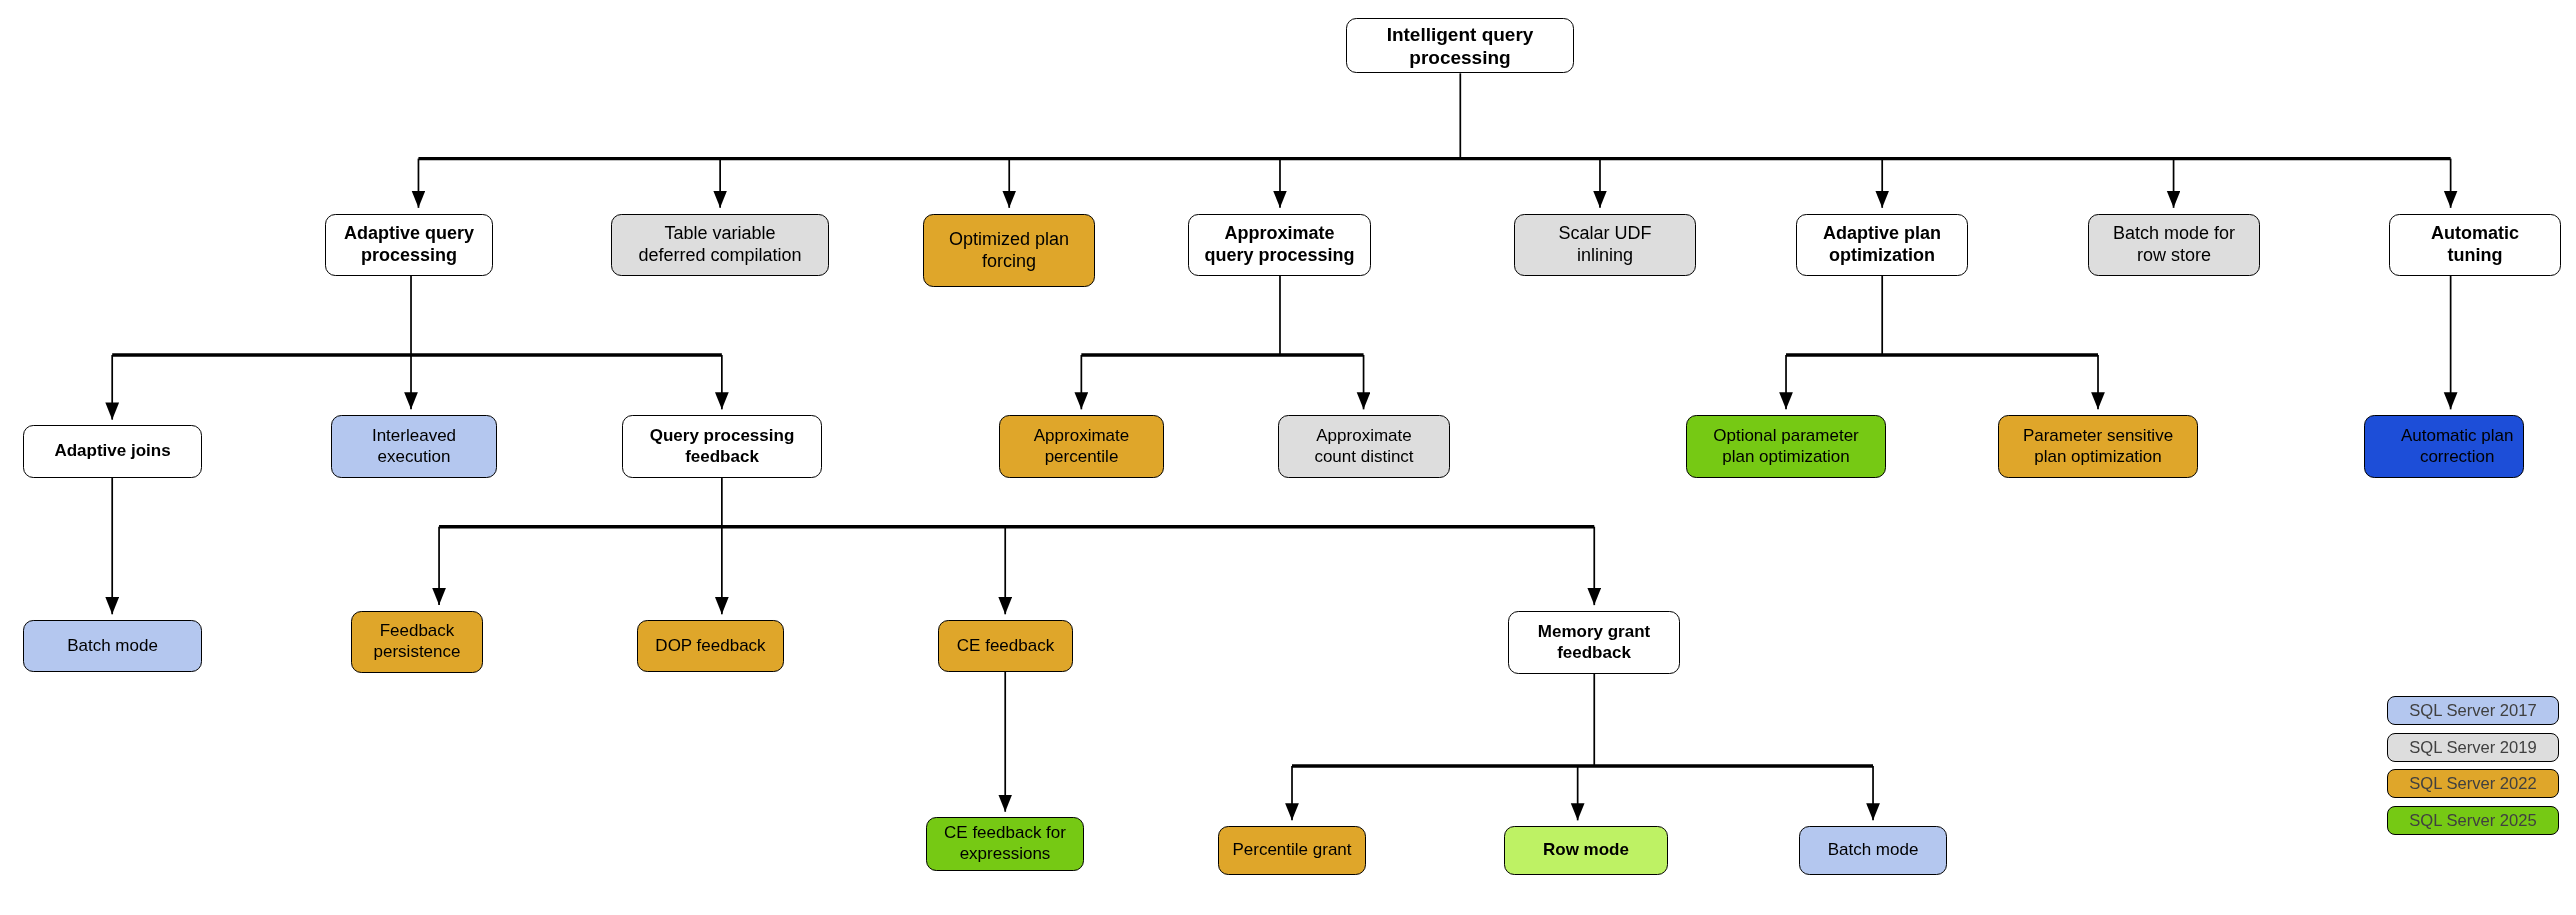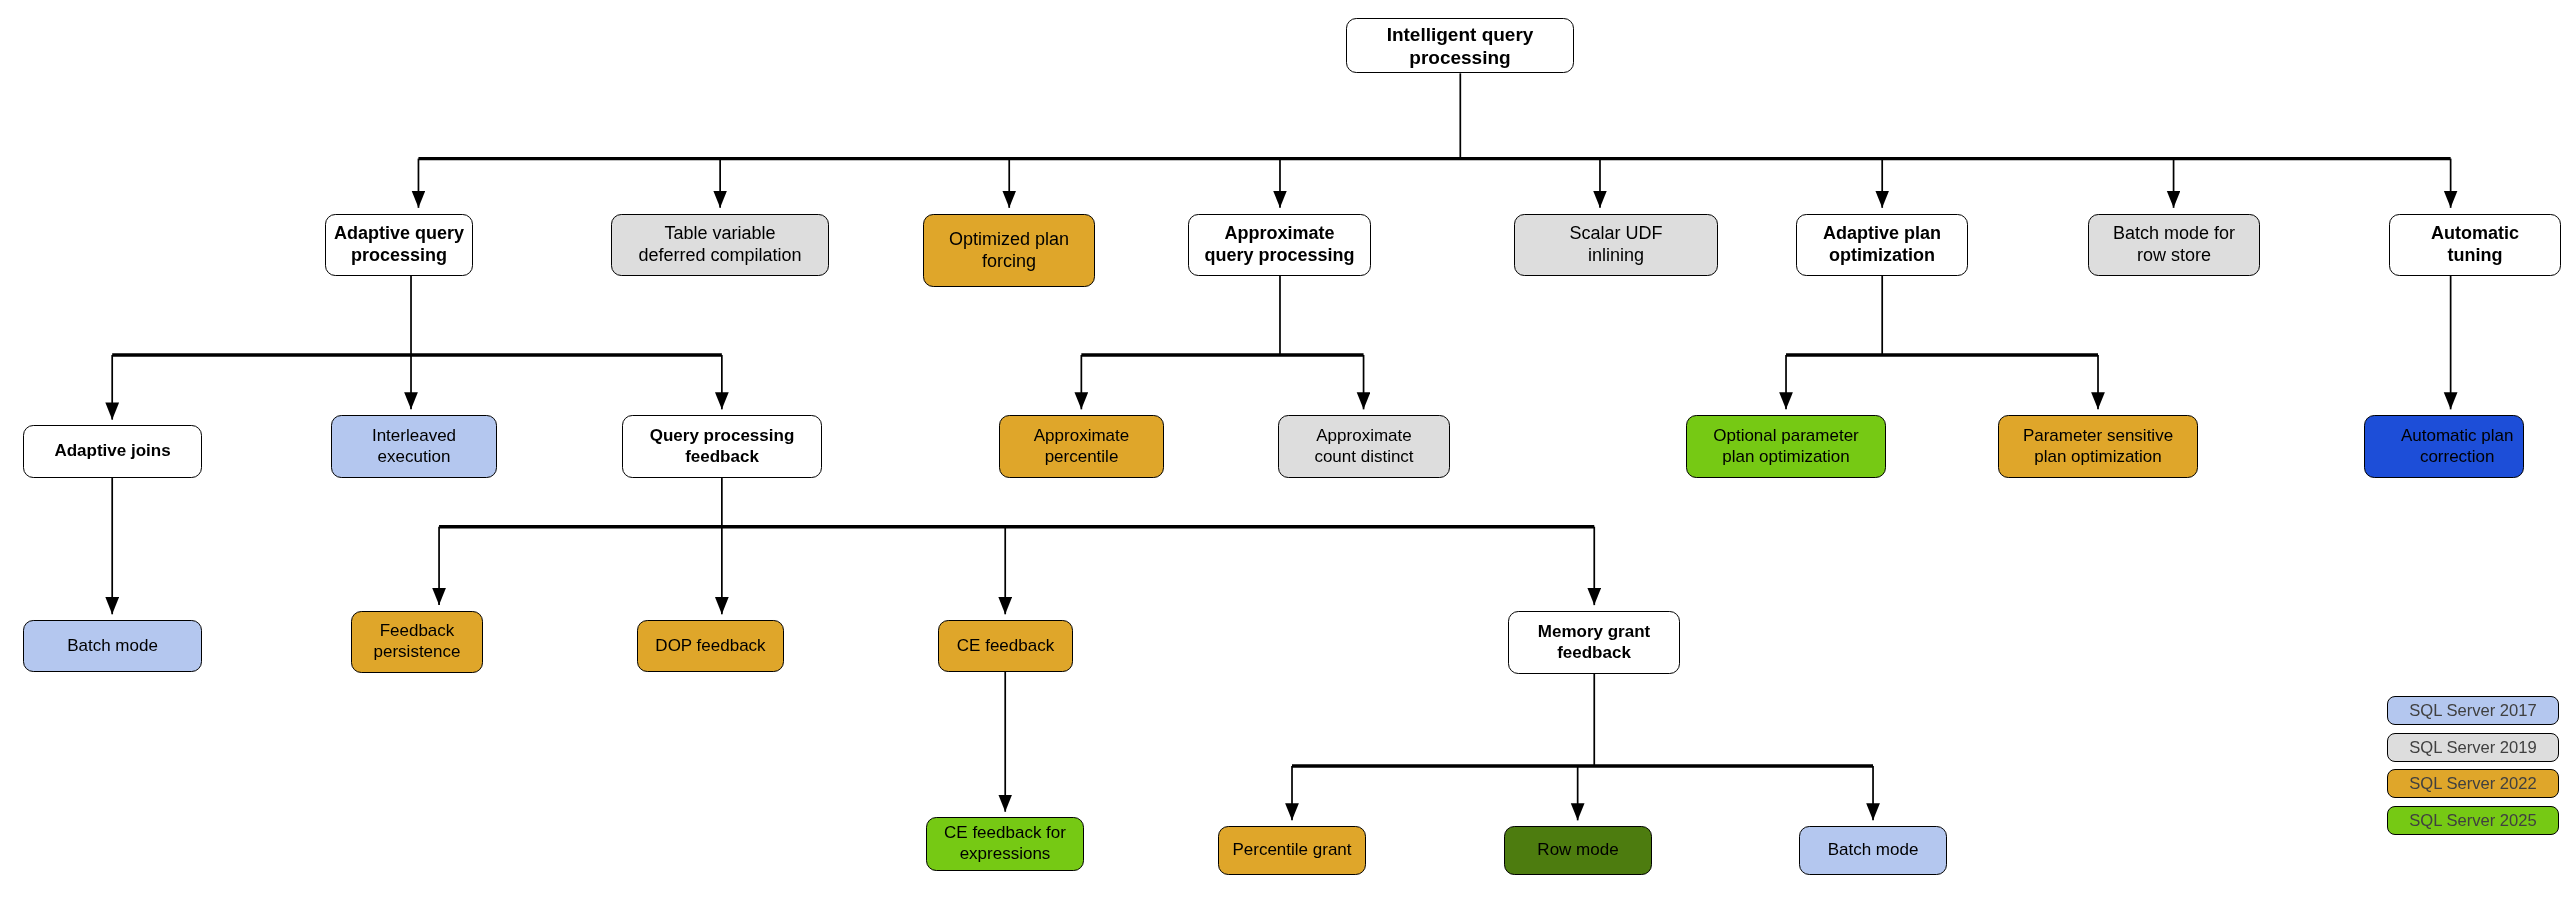--- a/index.html
+++ b/index.html
@@ -124,37 +124,37 @@
       <path d="M3272,1338 L3272,1433" stroke-width="3" marker-end="url(#arrowThin)"></path>
 
     </g>
   </svg>
 
   <div id="nodes-layer">
       <div class="node root" style="left: 1346px; top: 18.3px; width: 228px; height: 55px; background: rgb(255, 255, 255);">
         <span class="lbl">Intelligent query
 processing</span>
       </div>
-      <div class="node lvl2" style="left: 325px; top: 214px; width: 148px; height: 62px; background: rgb(255, 255, 255);">
+      <div class="node lvl2" style="left: 325px; top: 214px; width: 168px; height: 62px; background: rgb(255, 255, 255);">
         <span class="lbl">Adaptive query
 processing</span>
       </div>
       <div class="node lvl2 plain" style="left: 611px; top: 214px; width: 218px; height: 62px; background: rgb(221, 221, 221);">
         <span class="lbl">Table variable
 deferred compilation</span>
       </div>
       <div class="node lvl2 plain" style="left: 923px; top: 214px; width: 172px; height: 73px; background: rgb(223, 166, 42);">
         <span class="lbl">Optimized plan
 forcing</span>
       </div>
       <div class="node lvl2" style="left: 1188px; top: 214px; width: 183px; height: 62px; background: rgb(255, 255, 255);">
         <span class="lbl">Approximate
 query processing</span>
       </div>
-      <div class="node lvl2 plain" style="left: 1514px; top: 214px; width: 204px; height: 62px; background: rgb(221, 221, 221);">
+      <div class="node lvl2 plain" style="left: 1514px; top: 214px; width: 182px; height: 62px; background: rgb(221, 221, 221);">
         <span class="lbl">Scalar UDF
 inlining</span>
       </div>
       <div class="node lvl2" style="left: 1796px; top: 214px; width: 172px; height: 62px; background: rgb(255, 255, 255);">
         <span class="lbl">Adaptive plan
 optimization</span>
       </div>
       <div class="node lvl2 plain" style="left: 2088px; top: 214px; width: 172px; height: 62px; background: rgb(221, 221, 221);">
         <span class="lbl">Batch mode for
 row store</span>
@@ -211,21 +211,21 @@
         <span class="lbl">Memory grant
 feedback</span>
       </div>
       <div class="node lvl4" style="left: 926px; top: 817px; width: 158px; height: 54px; background: rgb(118, 201, 20);">
         <span class="lbl">CE feedback for
 expressions</span>
       </div>
       <div class="node lvl4" style="left: 1218px; top: 826px; width: 148px; height: 49px; background: rgb(223, 166, 42);">
         <span class="lbl">Percentile grant</span>
       </div>
-      <div class="node lvl4" style="left: 1504px; top: 826px; width: 148px; height: 49px; background: #4d7c0f;">
+      <div class="node lvl4" style="left: 1504px; top: 826px; width: 164px; height: 49px; background: #bef264; font-weight: bold;">
         <span class="lbl">Row mode</span>
       </div>
       <div class="node lvl4" style="left: 1799px; top: 826px; width: 148px; height: 49px; background: rgb(180, 199, 239);">
         <span class="lbl">Batch mode</span>
       </div>
     </div>
 
   <div id="legend-layer">
       <div class="legend-box" style="left: 2387px; top: 696px; width: 172px; height: 29px; background: rgb(180, 199, 239);">
         <span>SQL Server 2017</span>

